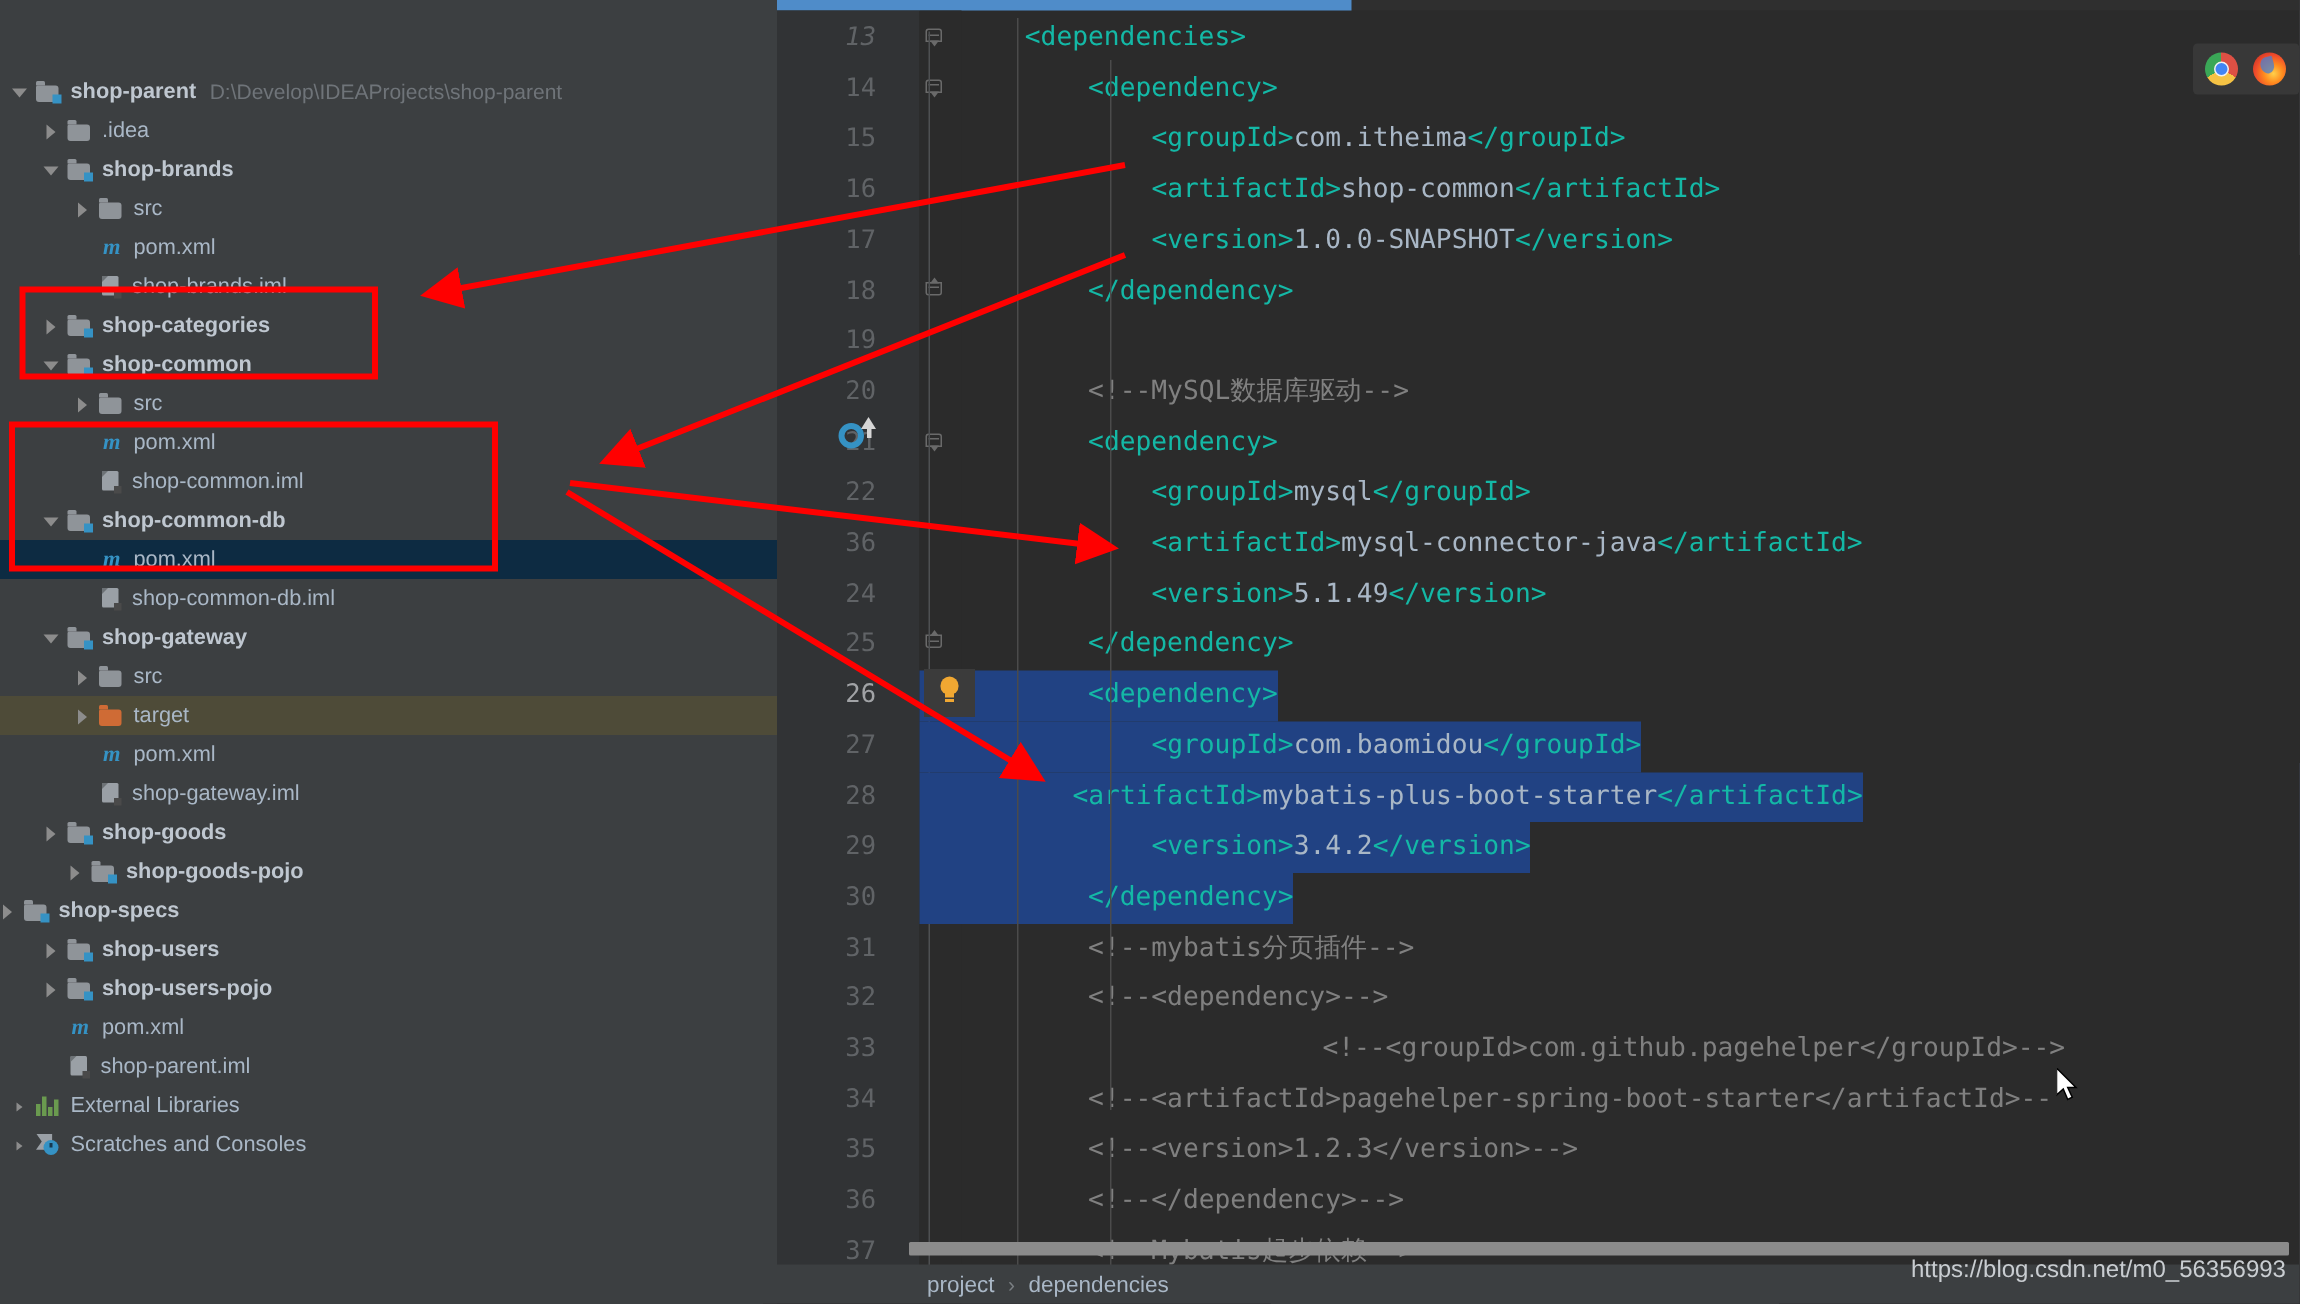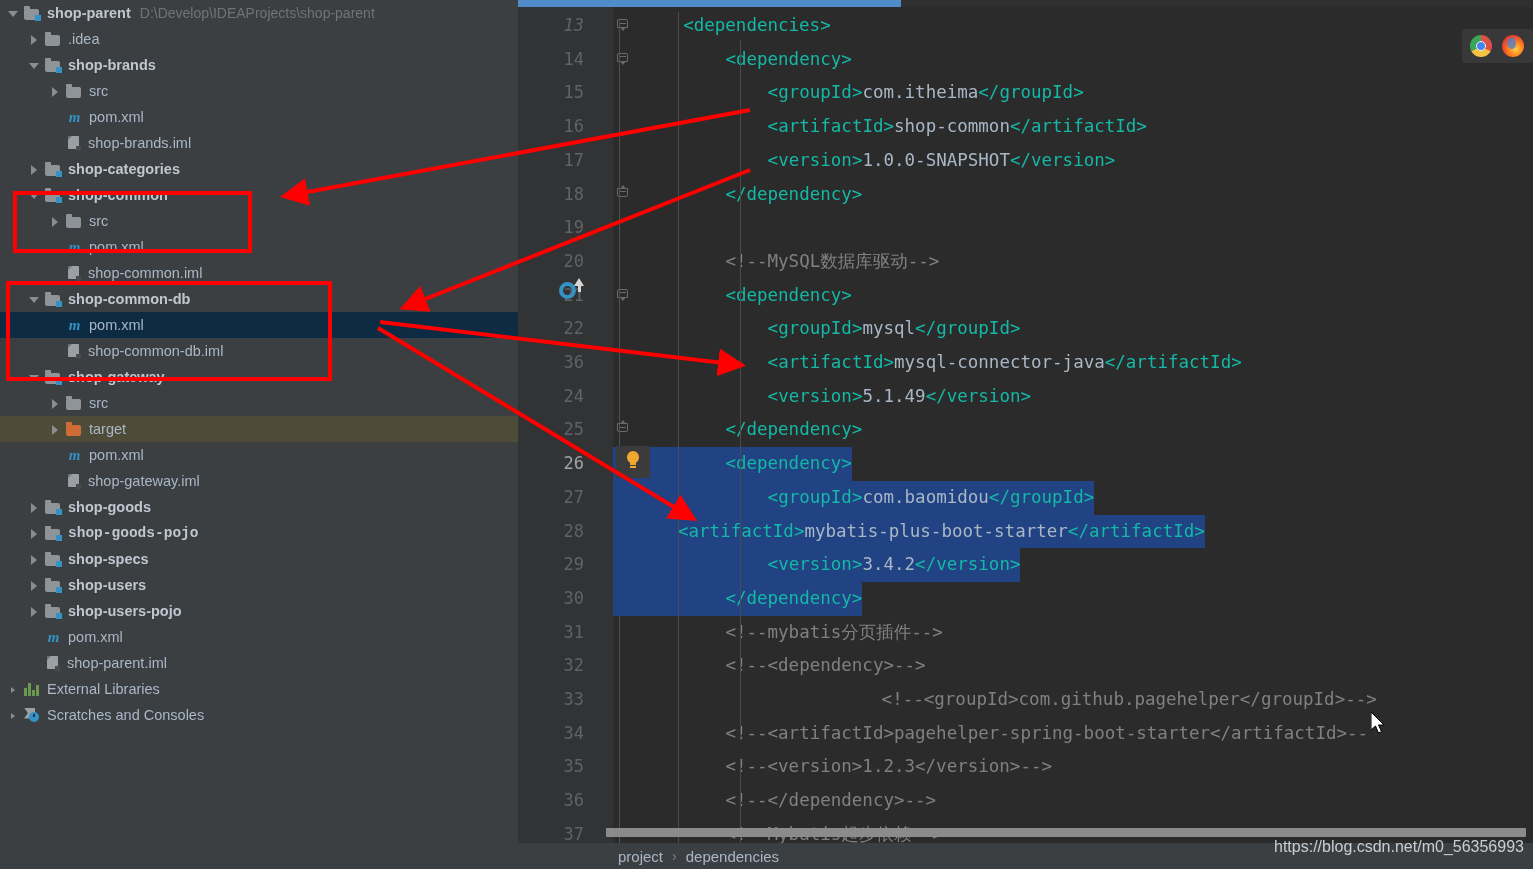--- a/index.html
+++ b/index.html
@@ -409,21 +409,21 @@
     width: 1533px; height: 869px;
     pointer-events: none;
   }
 </style>
 </head>
 <body>
 
 <div id="app">
 
   <div id="project-tree">
-      <div class="tree-row" style="padding-left: 8px;">
+      <div class="tree-row" style="padding-left: 8px; margin-top: 48px;">
         <span class="arrow down"></span>
         <span class="ic">
           <span class="folder-mod">
             <span class="f-tab"></span>
             <span class="f-body"></span>
             <span class="f-badge"></span>
           </span>
         </span>
         <span class="label bold">shop-parent</span>
         <span class="path-hint">D:\Develop\IDEAProjects\shop-parent</span>
@@ -609,32 +609,32 @@
         <span class="arrow right"></span>
         <span class="ic">
           <span class="folder-mod">
             <span class="f-tab"></span>
             <span class="f-body"></span>
             <span class="f-badge"></span>
           </span>
         </span>
         <span class="label bold">shop-goods</span>
       </div>
-      <div class="tree-row" style="padding-left: 29px; font-family: Liberation Mono, monospace;">
+      <div class="tree-row" style="padding-left: 45px;">
         <span class="arrow right"></span>
         <span class="ic">
           <span class="folder-mod">
             <span class="f-tab"></span>
             <span class="f-body"></span>
             <span class="f-badge"></span>
           </span>
         </span>
         <span class="label bold">shop-goods-pojo</span>
       </div>
-      <div class="tree-row" style="padding-left: 29px;">
+      <div class="tree-row" style="">
         <span class="arrow right"></span>
         <span class="ic">
           <span class="folder-mod">
             <span class="f-tab"></span>
             <span class="f-body"></span>
             <span class="f-badge"></span>
           </span>
         </span>
         <span class="label bold">shop-specs</span>
       </div>
@@ -773,21 +773,21 @@
         <div class="eline" style="position: absolute; top: 170.5px; left: 0px; width: 920px;"><span class="code-txt" style="padding-left: 112.4px;"><span class="tag">&lt;/dependency&gt;</span></span></div>
         <div class="eline" style="position: absolute; top: 204.2px; left: 0px; width: 920px;"><span class="code-txt" style="padding-left: 28px;"></span></div>
         <div class="eline" style="position: absolute; top: 237.9px; left: 0px; width: 920px;"><span class="code-txt" style="padding-left: 112.4px;"><span class="cmt">&lt;!--MySQL数据库驱动--&gt;</span></span></div>
         <div class="eline" style="position: absolute; top: 271.6px; left: 0px; width: 920px;"><span class="code-txt" style="padding-left: 112.4px;"><span class="tag">&lt;dependency&gt;</span></span></div>
         <div class="eline" style="position: absolute; top: 305.3px; left: 0px; width: 920px;"><span class="code-txt" style="padding-left: 154.6px;"><span class="tag">&lt;groupId&gt;</span><span class="val">mysql</span><span class="tag">&lt;/groupId&gt;</span></span></div>
         <div class="eline" style="position: absolute; top: 339px; left: 0px; width: 920px;"><span class="code-txt" style="padding-left: 154.6px;"><span class="tag">&lt;artifactId&gt;</span><span class="val">mysql-connector-java</span><span class="tag">&lt;/artifactId&gt;</span></span></div>
         <div class="eline" style="position: absolute; top: 372.7px; left: 0px; width: 920px;"><span class="code-txt" style="padding-left: 154.6px;"><span class="tag">&lt;version&gt;</span><span class="val">5.1.49</span><span class="tag">&lt;/version&gt;</span></span></div>
         <div class="eline" style="position: absolute; top: 406.4px; left: 0px; width: 920px;"><span class="code-txt" style="padding-left: 112.4px;"><span class="tag">&lt;/dependency&gt;</span></span></div>
         <div class="eline" style="position: absolute; top: 440.1px; left: 0px; width: 920px;"><span class="code-txt sel-bg" style="padding-left: 112.4px;"><span class="tag">&lt;dependency&gt;</span></span></div>
         <div class="eline" style="position: absolute; top: 473.8px; left: 0px; width: 920px;"><span class="code-txt sel-bg" style="padding-left: 154.6px;"><span class="tag">&lt;groupId&gt;</span><span class="val">com.baomidou</span><span class="tag">&lt;/groupId&gt;</span></span></div>
-        <div class="eline" style="position: absolute; top: 507.5px; left: 0px; width: 920px;"><span class="code-txt sel-bg" style="padding-left: 65px;"><span class="tag">&lt;artifactId&gt;</span><span class="val">mybatis-plus-boot-starter</span><span class="tag">&lt;/artifactId&gt;</span></span></div>
+        <div class="eline" style="position: absolute; top: 507.5px; left: 0px; width: 920px;"><span class="code-txt sel-bg" style="padding-left: 102px;"><span class="tag">&lt;artifactId&gt;</span><span class="val">mybatis-plus-boot-starter</span><span class="tag">&lt;/artifactId&gt;</span></span></div>
         <div class="eline" style="position: absolute; top: 541.2px; left: 0px; width: 920px;"><span class="code-txt sel-bg" style="padding-left: 154.6px;"><span class="tag">&lt;version&gt;</span><span class="val">3.4.2</span><span class="tag">&lt;/version&gt;</span></span></div>
         <div class="eline" style="position: absolute; top: 574.9px; left: 0px; width: 920px;"><span class="code-txt sel-bg" style="padding-left: 112.4px;"><span class="tag">&lt;/dependency&gt;</span></span></div>
         <div class="eline" style="position: absolute; top: 608.6px; left: 0px; width: 920px;"><span class="code-txt" style="padding-left: 112.4px;"><span class="cmt">&lt;!--mybatis分页插件--&gt;</span></span></div>
         <div class="eline" style="position: absolute; top: 642.3px; left: 0px; width: 920px;"><span class="code-txt" style="padding-left: 112.4px;"><span class="cmt">&lt;!--&lt;dependency&gt;--&gt;</span></span></div>
         <div class="eline" style="position: absolute; top: 676px; left: 0px; width: 920px; text-align: center;"><span class="code-txt" style="padding-left: 112.4px;"><span class="cmt">&lt;!--&lt;groupId&gt;com.github.pagehelper&lt;/groupId&gt;--&gt;</span></span></div>
         <div class="eline" style="position: absolute; top: 709.7px; left: 0px; width: 920px;"><span class="code-txt" style="padding-left: 112.4px;"><span class="cmt">&lt;!--&lt;artifactId&gt;pagehelper-spring-boot-starter&lt;/artifactId&gt;--</span></span></div>
         <div class="eline" style="position: absolute; top: 743.4px; left: 0px; width: 920px;"><span class="code-txt" style="padding-left: 112.4px;"><span class="cmt">&lt;!--&lt;version&gt;1.2.3&lt;/version&gt;--&gt;</span></span></div>
         <div class="eline" style="position: absolute; top: 777.1px; left: 0px; width: 920px;"><span class="code-txt" style="padding-left: 112.4px;"><span class="cmt">&lt;!--&lt;/dependency&gt;--&gt;</span></span></div>
         <div class="eline" style="position: absolute; top: 810.8px; left: 0px; width: 920px;"><span class="code-txt" style="padding-left: 112.4px;"><span class="cmt">&lt;!--Mybatis起步依赖--&gt;</span></span></div>
         <div style="position: absolute; left: 0px; top: 440.1px; width: 920px; height: 168.5px; background: rgb(33, 66, 131); z-index: -1;"></div>

